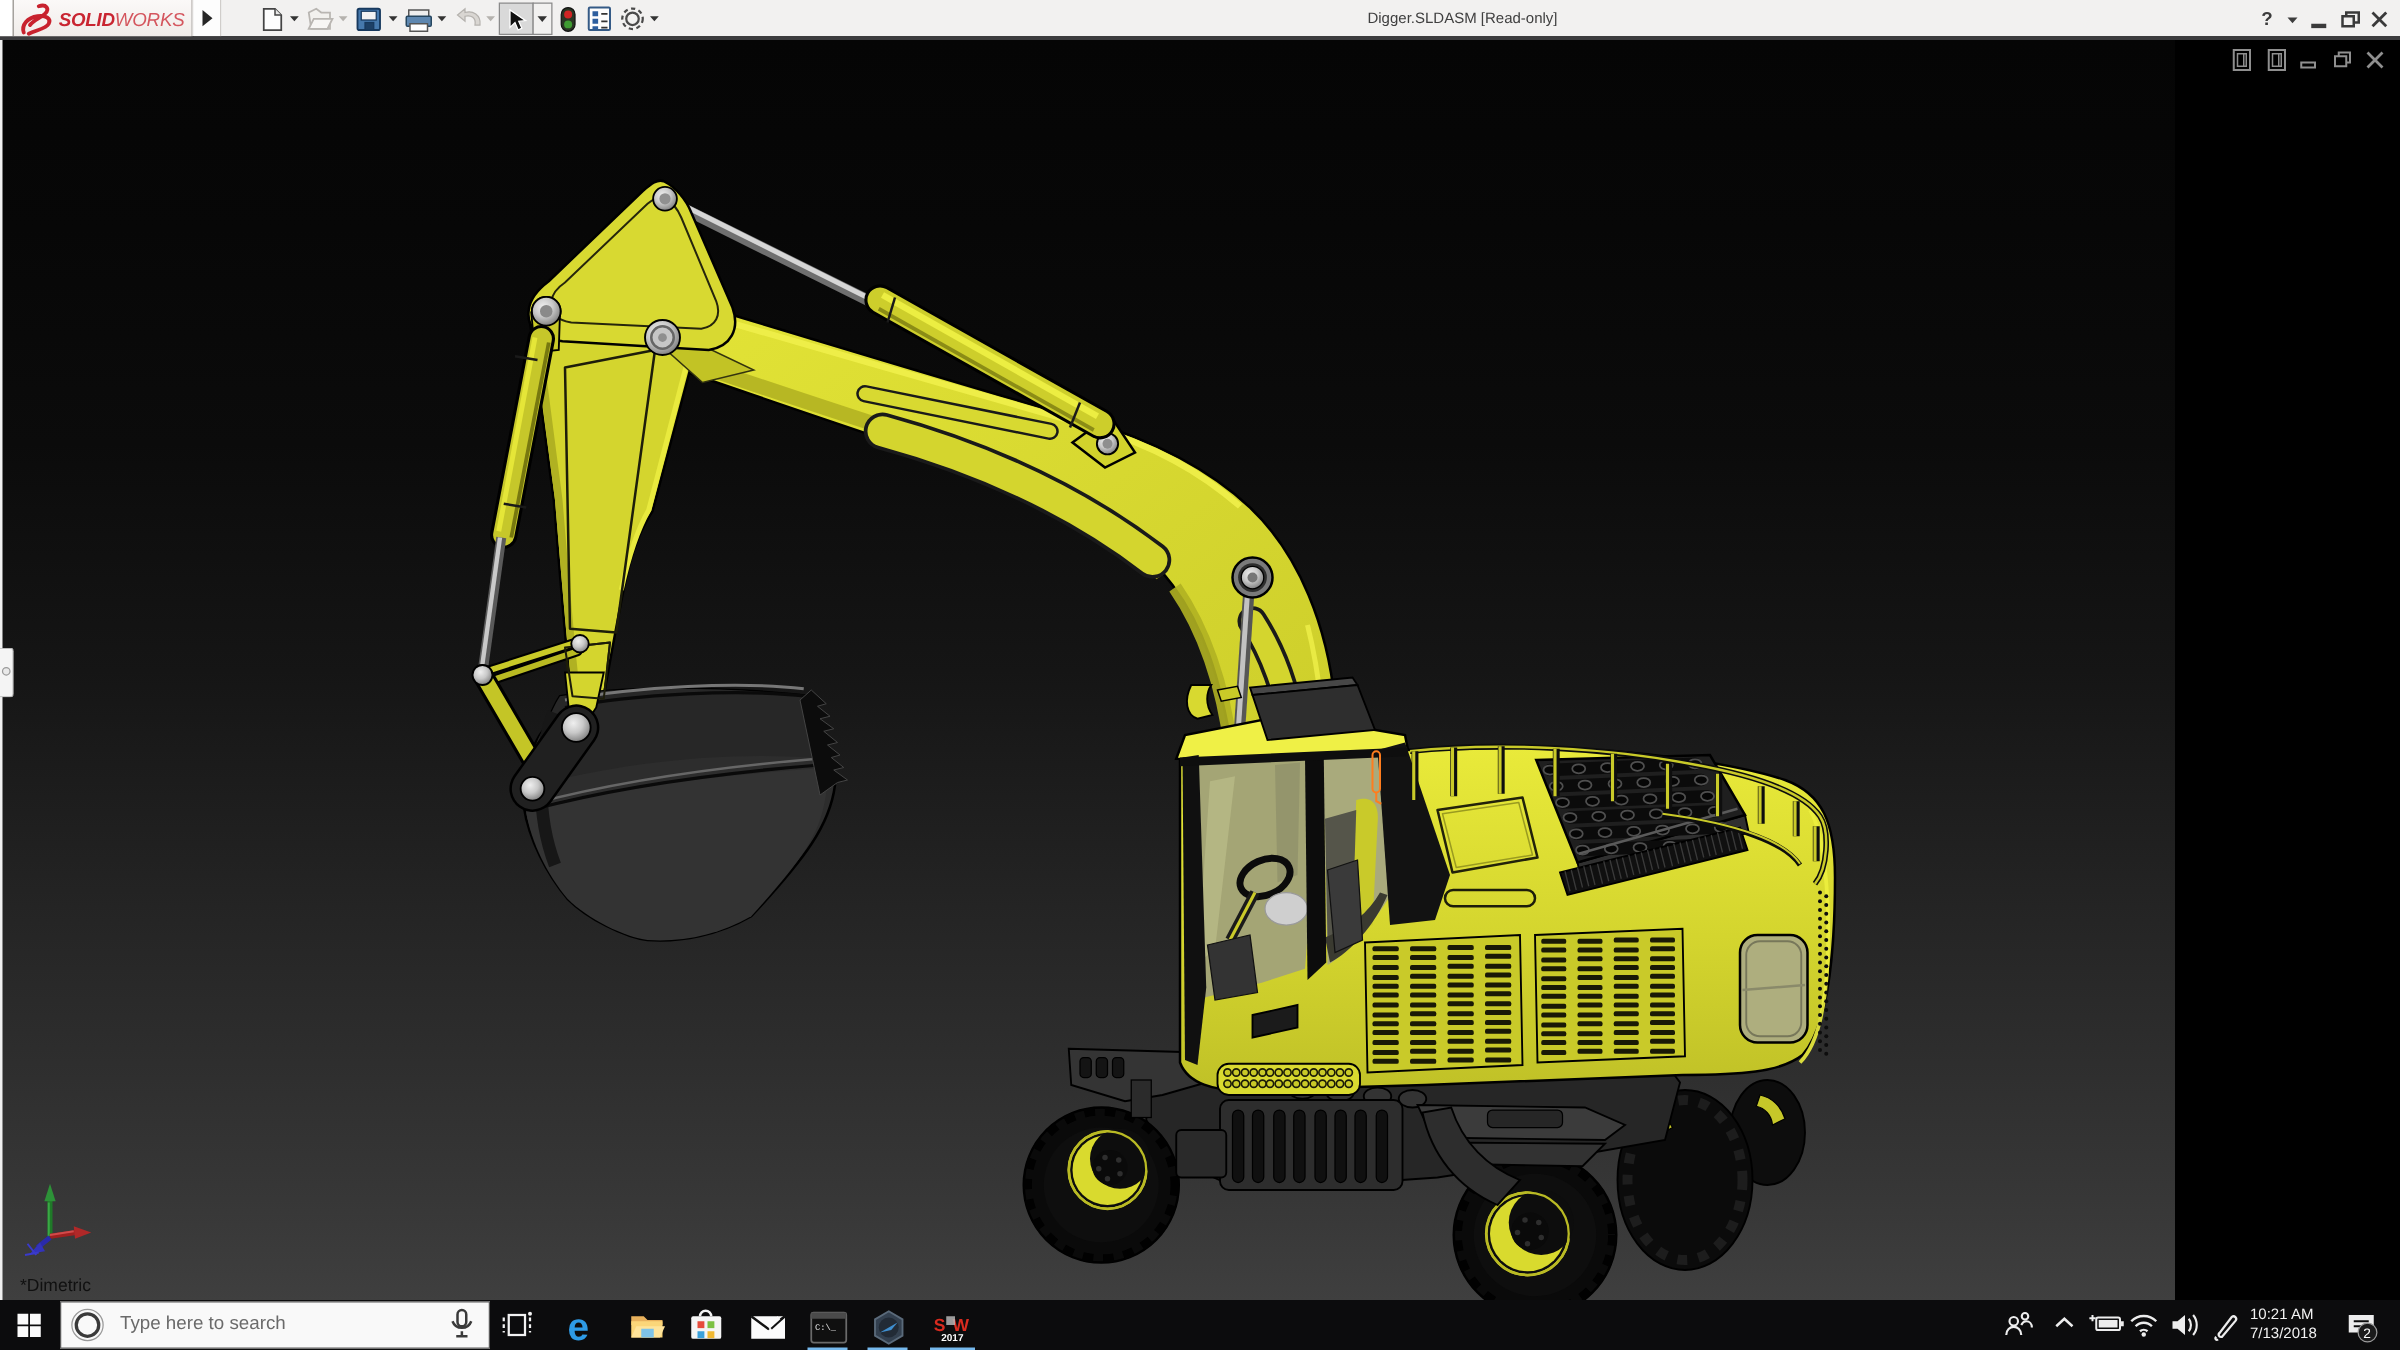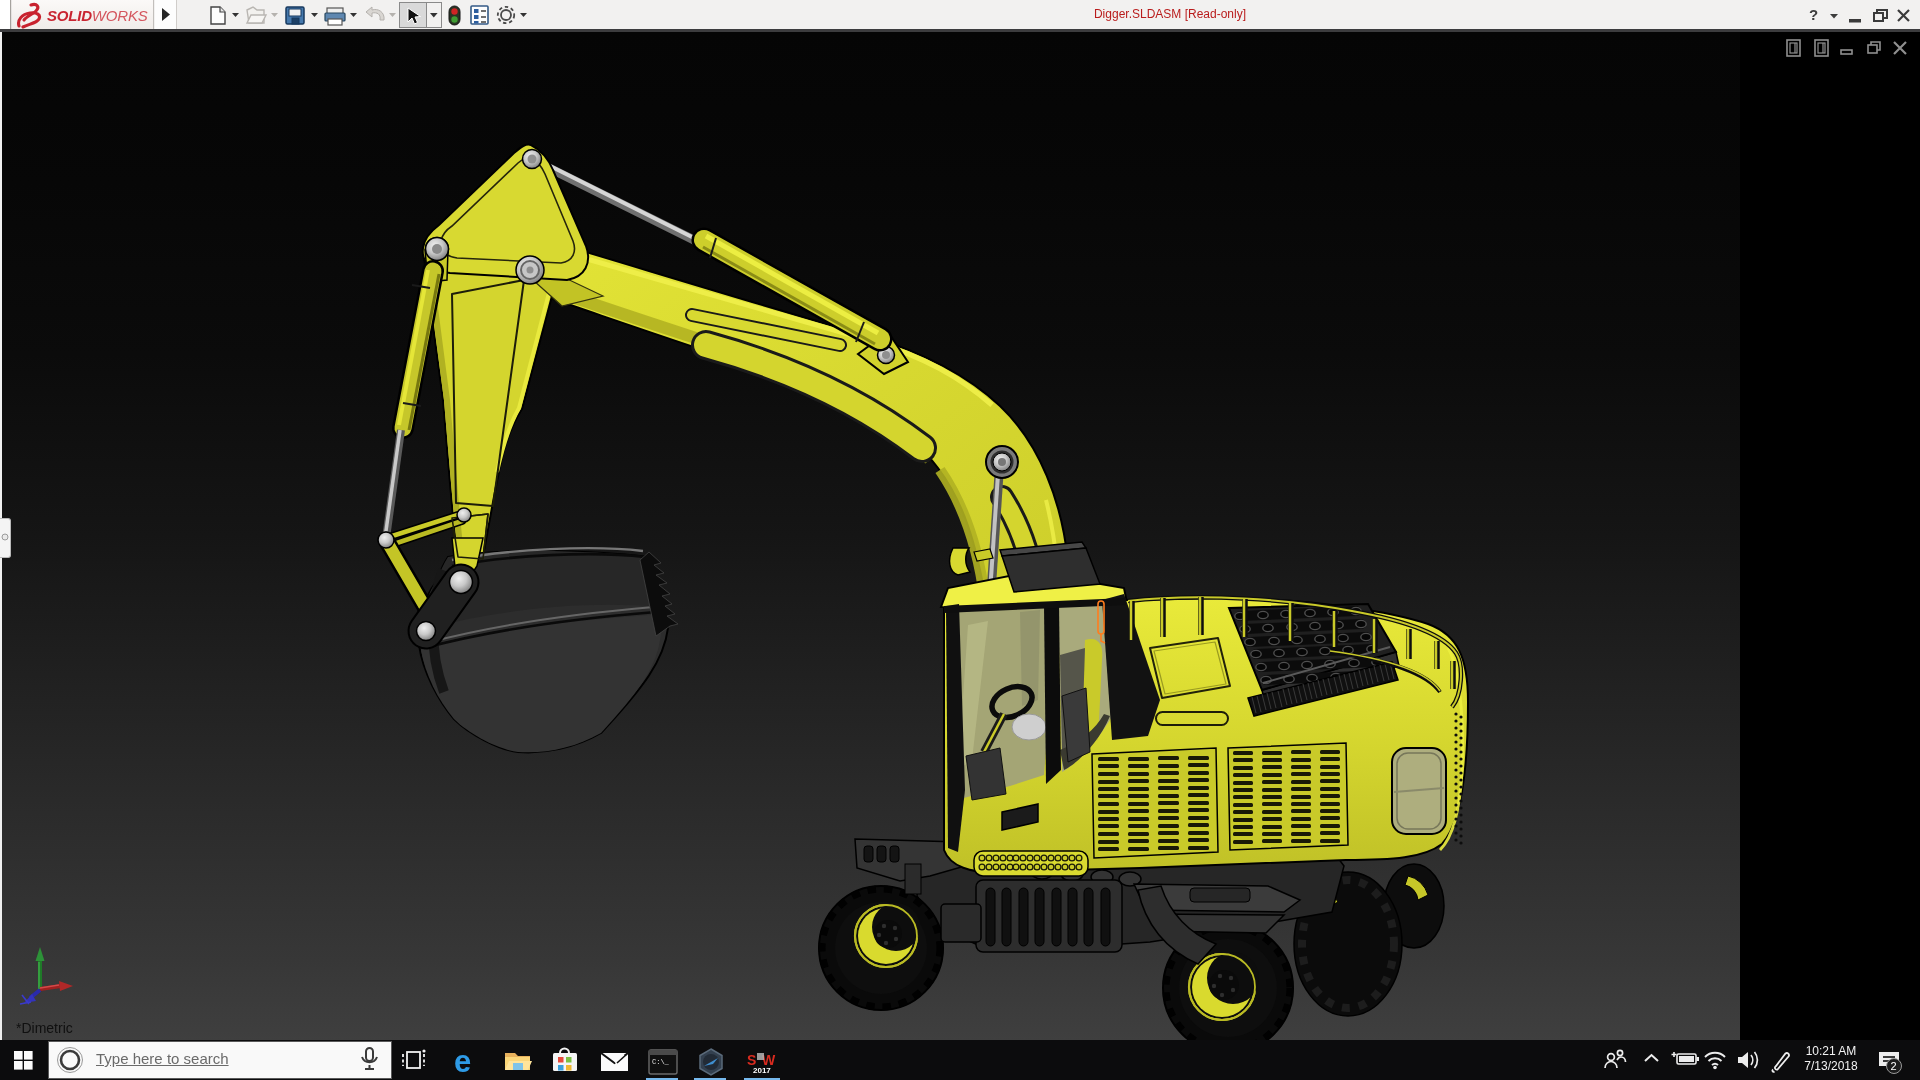--- a/index.html
+++ b/index.html
@@ -1,29 +1,29 @@
 <!DOCTYPE html>
 <html><head><meta charset="utf-8">
 <style>
 html,body{margin:0;padding:0;width:1920px;height:1080px;overflow:hidden;background:#000;font-family:"Liberation Sans",sans-serif;}
 .abs{position:absolute;}
 #titlebar{position:absolute;left:0;top:0;width:1920px;height:29px;background:#f2f1f0;}
 #sep{position:absolute;left:0;top:29px;width:1920px;height:3px;background:#3c3c3e;}
 #logo{position:absolute;left:0;top:0;width:153px;height:47px;background:linear-gradient(180deg,#fbf9f8,#e9e4e0);border-right:1px solid #c2bfbc;}
 #flybtn{position:absolute;left:155px;top:0;width:21px;height:29px;background:#fdfdfd;border-right:1px solid #d0cdca;}
-#title{position:absolute;left:1040px;top:0;width:260px;height:29px;line-height:29px;text-align:center;font-size:12px;color:#b91c1c;}
+#title{position:absolute;left:1040px;top:0;width:260px;height:29px;line-height:29px;text-align:center;font-size:12px;color:#404040;}
 #viewport{position:absolute;left:0;top:32px;width:1740px;height:1008px;background:linear-gradient(180deg,#050505 0%,#070707 15%,#0b0b0b 32%,#151515 50%,#212121 65%,#2d2d2d 80%,#373737 92%,#3f3f3f 100%);}
 #leftstrip{position:absolute;left:0;top:0;width:2px;height:1008px;background:#f0f0f0;}
 #lefttab{position:absolute;left:0;top:486px;width:10px;height:38px;background:#f4f4f4;border:1px solid #b9b9b9;border-left:none;border-radius:0 3px 3px 0;}
 #dimetric{position:absolute;left:16px;top:988px;font-size:14px;color:#101010;}
 #taskbar{position:absolute;left:0;top:1040px;width:1920px;height:40px;background:#0c0c0d;}
 #search{position:absolute;left:48px;top:1px;width:344px;height:38px;background:#f9f9f9;border:1px solid #5a5a5a;box-sizing:border-box;z-index:0;}
 #tbicons{z-index:1;}
-#searchtext{position:absolute;left:96px;top:0px;width:250px;height:38px;line-height:38px;font-size:15px;color:#6a6a6a;z-index:2;text-decoration:underline;}
-#clock{position:absolute;left:1800px;top:4px;width:62px;text-align:center;color:#f2f2f2;font-size:12px;line-height:15px;}
+#searchtext{position:absolute;left:96px;top:0px;width:250px;height:38px;line-height:38px;font-size:15px;color:#6a6a6a;z-index:2;}
+#clock{position:absolute;left:1800px;top:4px;width:62px;text-align:left;color:#f2f2f2;font-size:12px;line-height:15px;}
 </style></head>
 <body>
 <div id="titlebar">
  <div id="logo"><svg width="153" height="29" viewBox="0 0 153 29">
 <rect x="0" y="0" width="10" height="29" fill="#ffffff"></rect>
 <rect x="10" y="0" width="1.2" height="29" fill="#a5a29e"></rect>
 <g fill="none" stroke="#c8222e" stroke-width="3.1" stroke-linecap="round">
 <path d="M31,5 C37,3 40,7 36,11 C33,14 27,16 24,20"></path>
 <path d="M19,26 C17,20 22,14 30,13 C37,12 41,15 39,19 C37,23 29,24 23,27"></path>
 </g>

